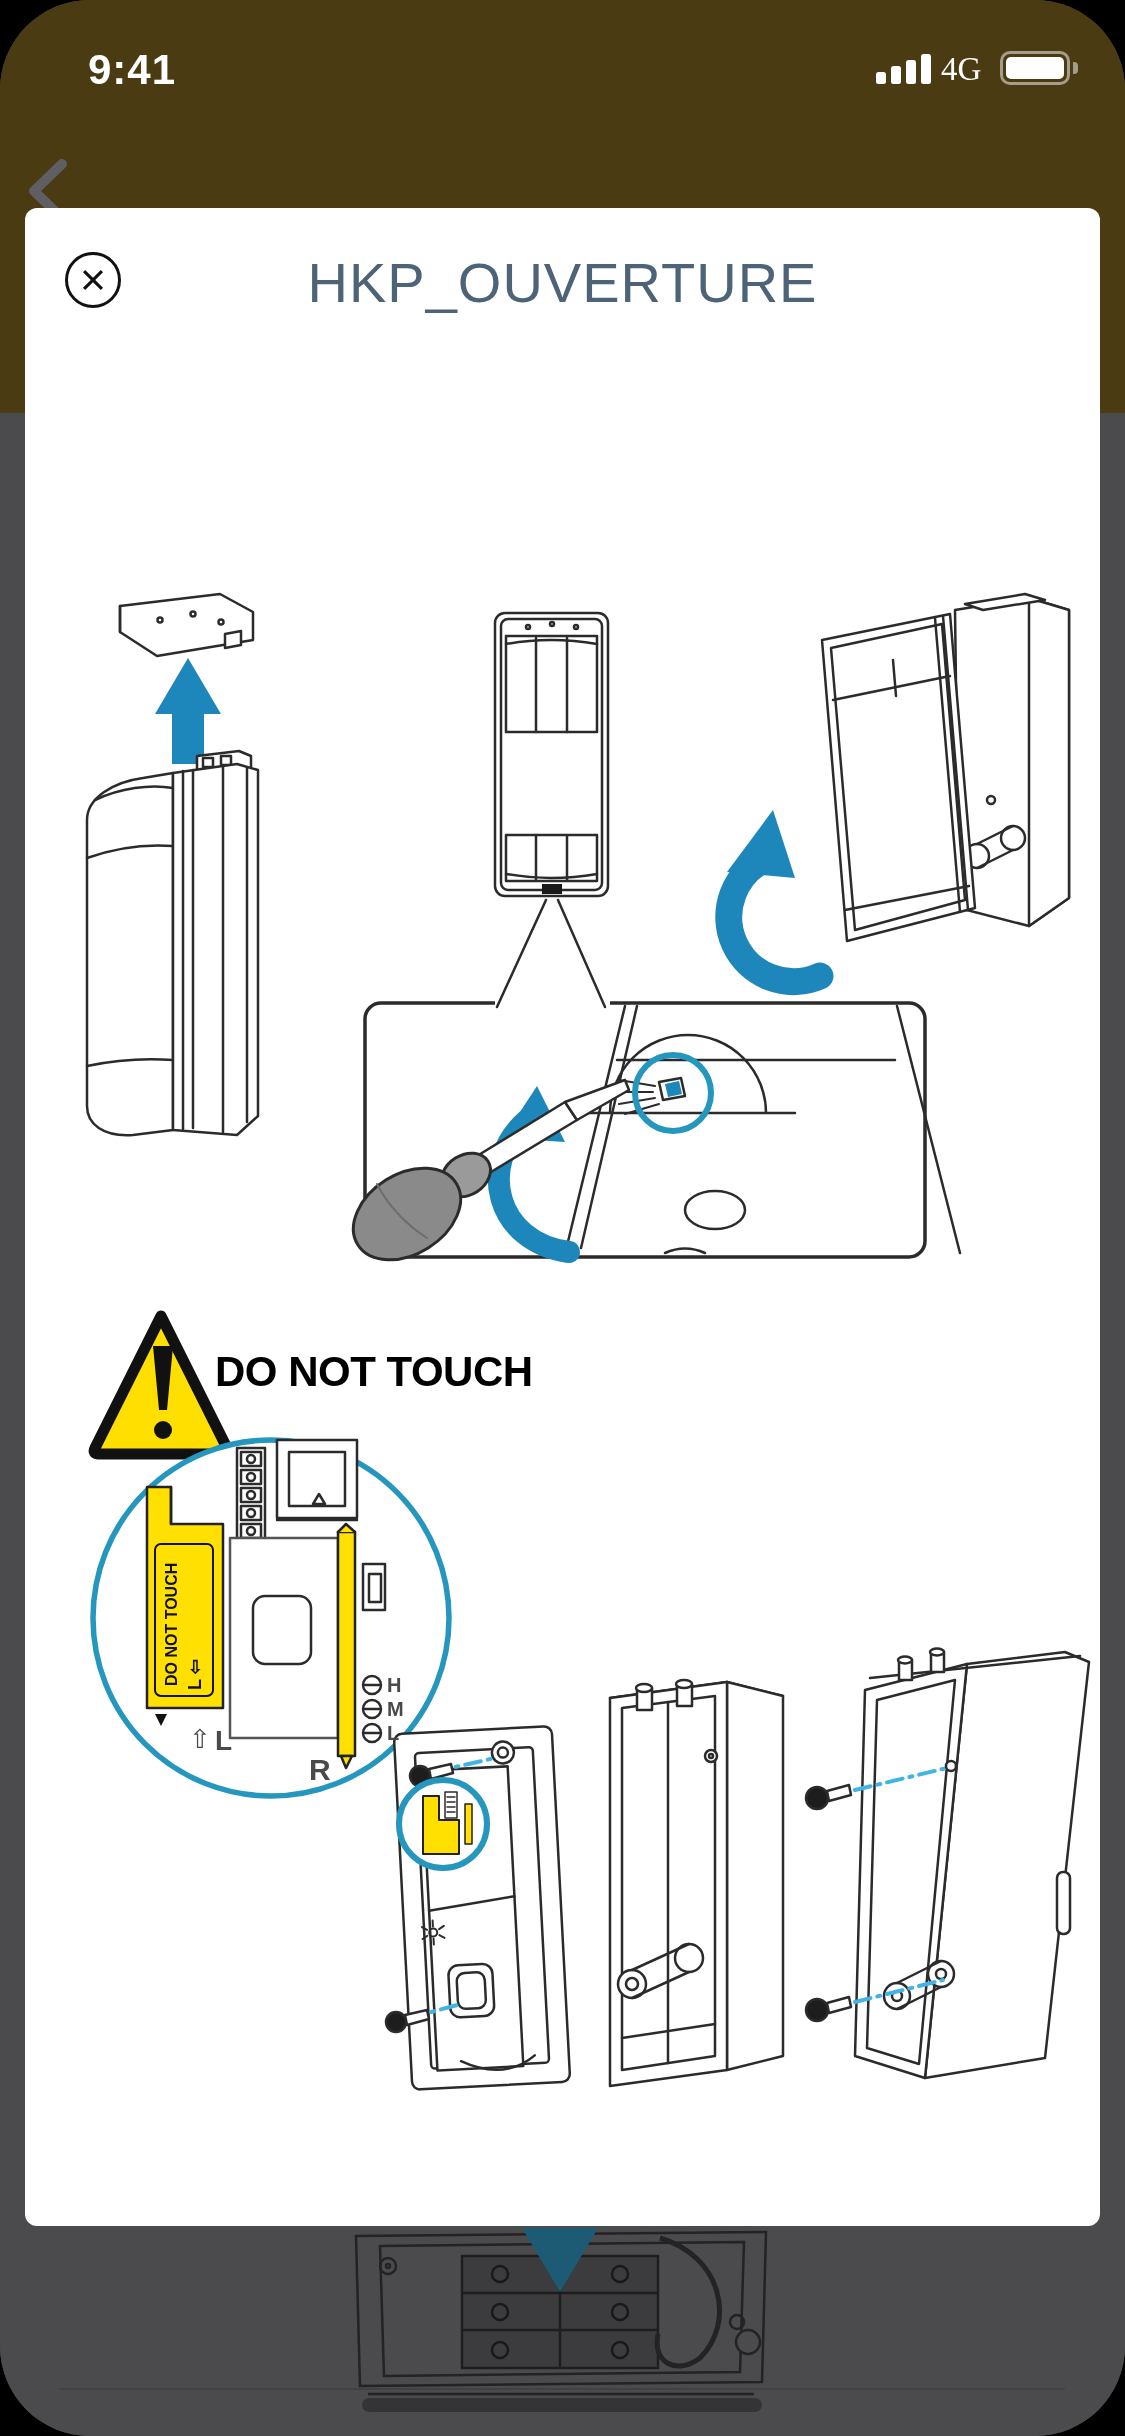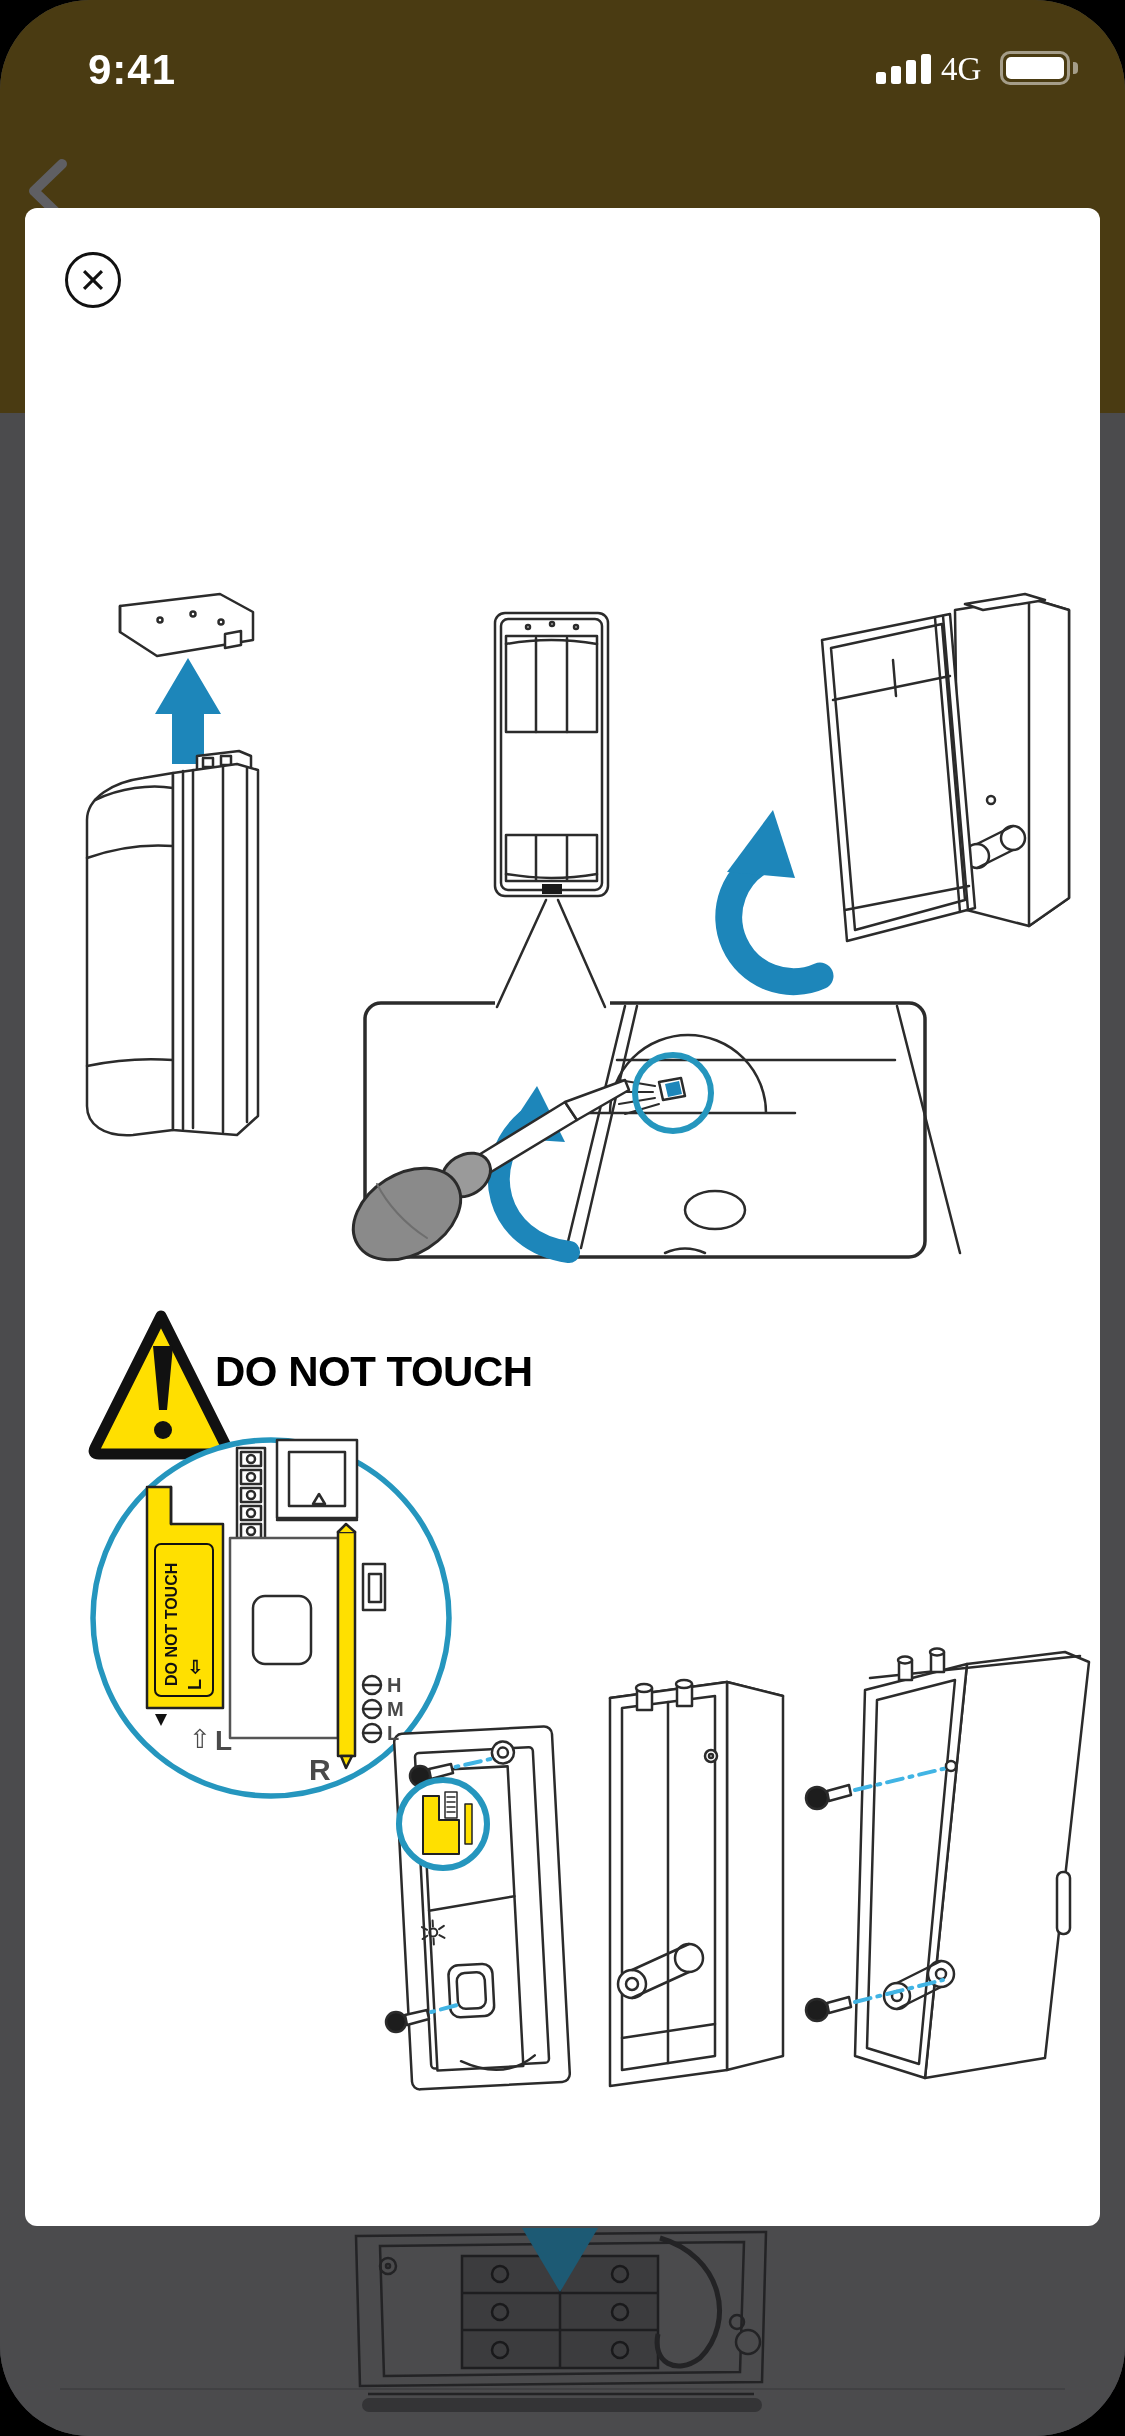--- a/index.html
+++ b/index.html
@@ -74,20 +74,21 @@
       <circle cx="737" cy="96" r="7"></circle>
       <circle cx="748" cy="116" r="12" fill="#4b4b4d"></circle>
       <line x1="368" y1="168" x2="754" y2="168"></line>
     </g>
     <polygon points="522,2 598,2 560,66" fill="#1d5a74"></polygon>
     <line x1="60" y1="163" x2="1065" y2="163" stroke="#414143" stroke-width="2"></line>
     <rect x="362" y="172" width="400" height="14" rx="7" fill="#343436"></rect>
   </svg>
 
   <div class="card">
+    <div class="modal-title">HKP_OUVERTURE</div>
     <svg class="close-btn" viewBox="0 0 56 56">
       <line x1="18" y1="18" x2="38" y2="38" stroke="#111" stroke-width="3.5"></line>
       <line x1="38" y1="18" x2="18" y2="38" stroke="#111" stroke-width="3.5"></line>
     </svg>
     <div class="warn-heading">DO NOT TOUCH</div>
 
     <svg class="diagram-svg" width="1075" height="2018" viewBox="0 0 1075 2018">
       <g fill="#fff" stroke="#2b2b2b" stroke-width="2.5" stroke-linejoin="round" stroke-linecap="round">
 
         <g>

